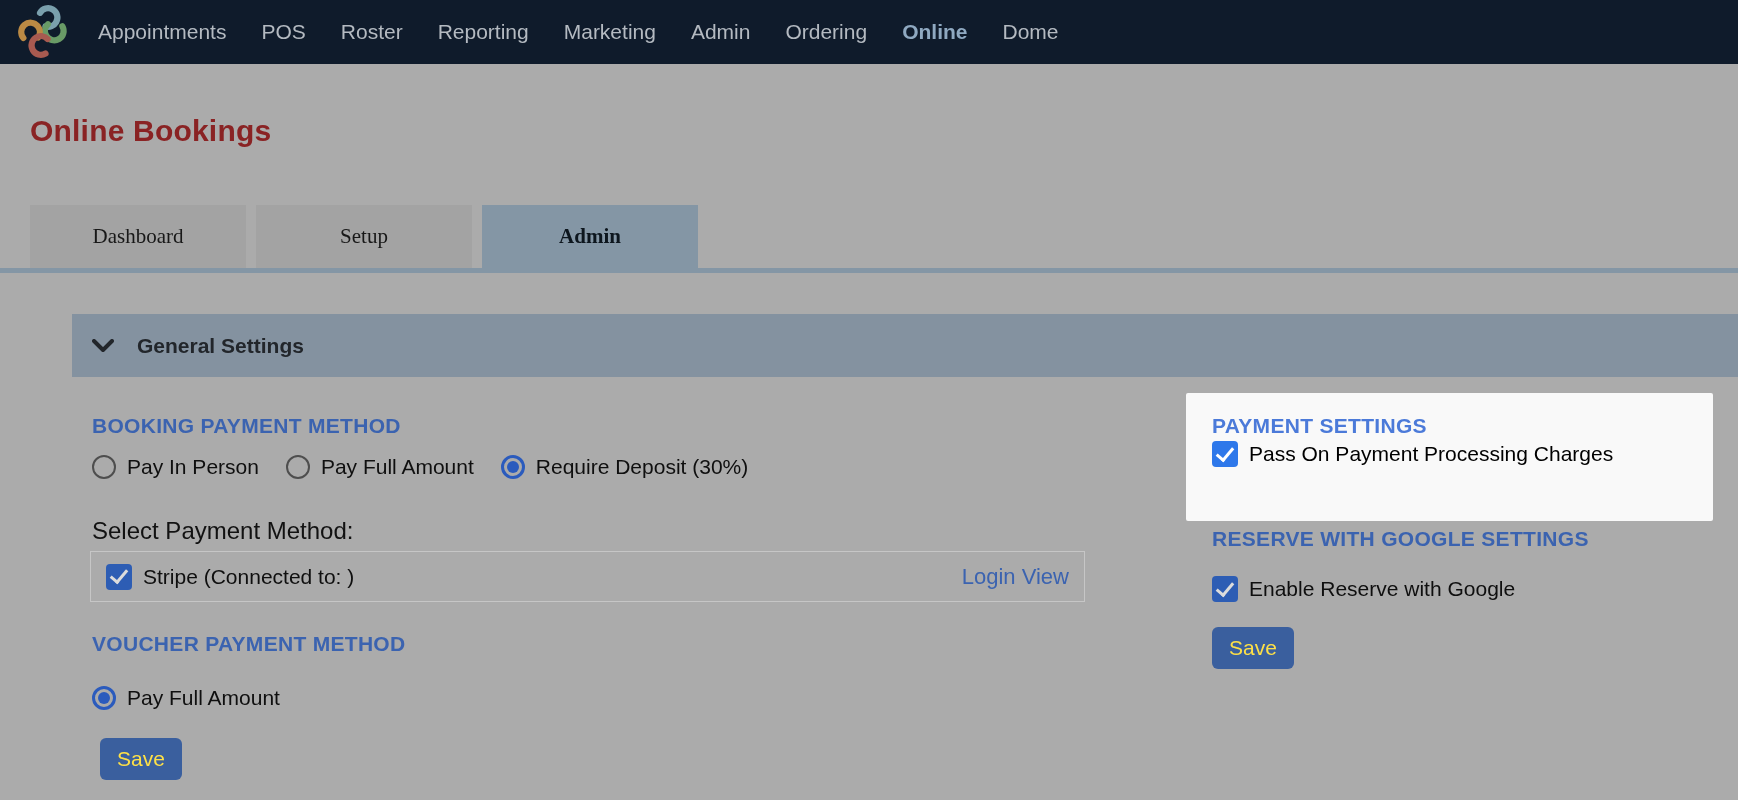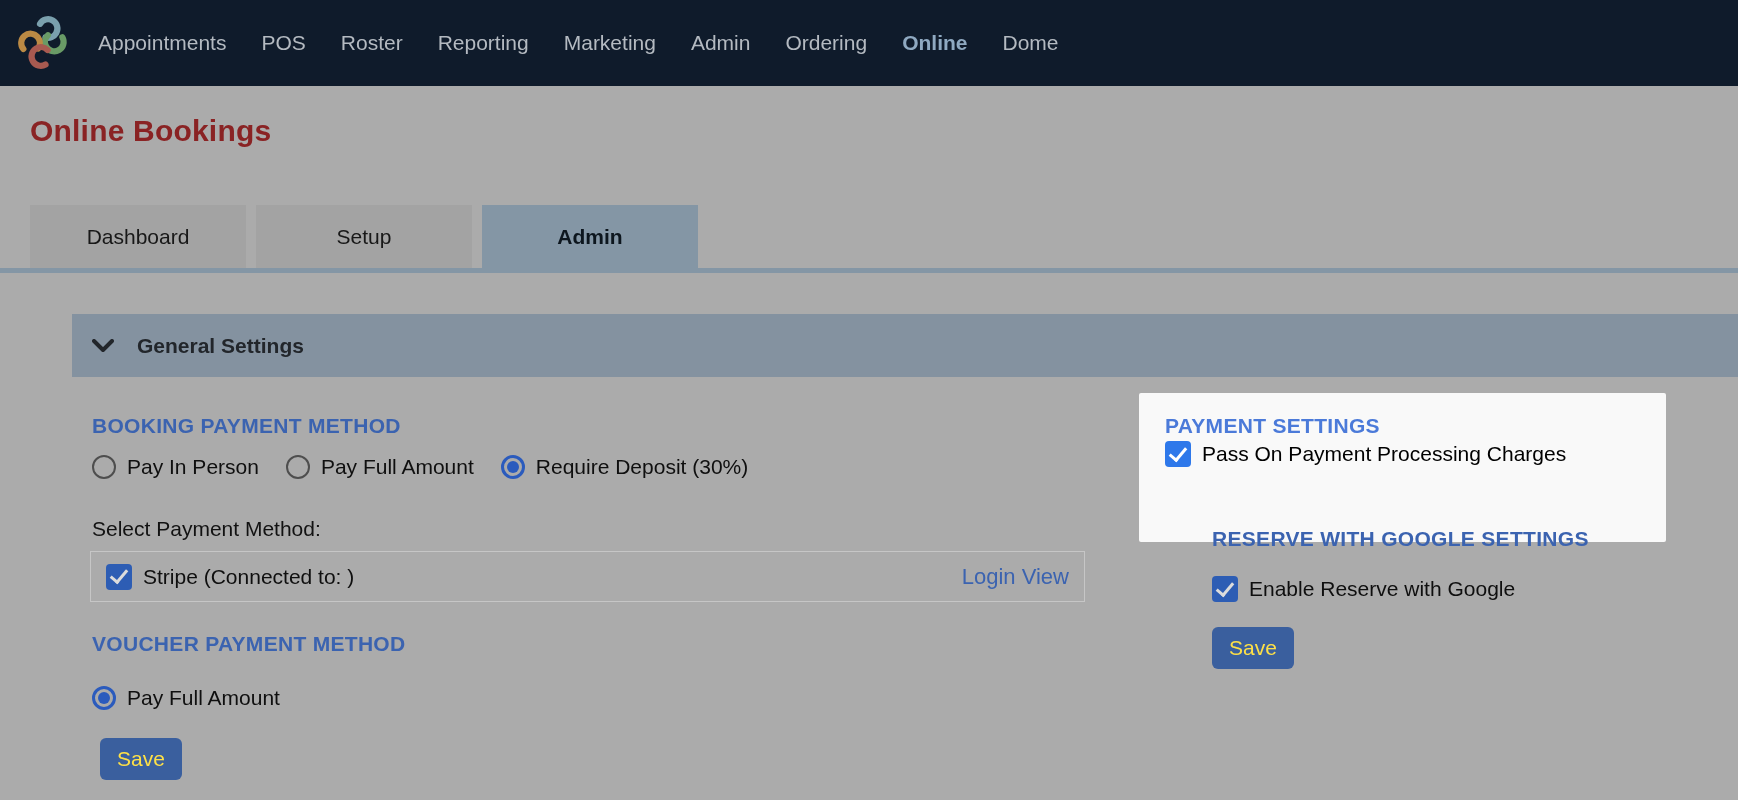--- a/index.html
+++ b/index.html
@@ -4,40 +4,40 @@
 <style>
   html,body{margin:0;padding:0;}
   body{
     width:1738px;height:800px;position:relative;overflow:hidden;
     background:#ababab;
     font-family:"Liberation Sans",sans-serif;
     -webkit-font-smoothing:antialiased;
   }
   
   .navbar{
-    position:absolute;top:0;left:0;width:1738px;height:86px;
+    position:absolute;top:0;left:0;width:1738px;height:64px;
     background:#0f1b2b;display:flex;align-items:center;
   }
   .logo{margin-left:16px;width:58px;height:62px;display:flex;align-items:center;justify-content:center;}
   .nav-items{display:flex;align-items:center;margin-left:24px;gap:35px;}
   .nav-item{
     color:#b4bac1;font-size:21px;text-decoration:none;cursor:pointer;white-space:nowrap;
   }
   .nav-item.active{color:#8fa9c1;font-weight:bold;}
   
   .page-title{
     position:absolute;left:30px;top:114px;margin:0;
     font-size:30px;font-weight:bold;color:#8a2324;letter-spacing:.2px;
   }
   
   .tabs{position:absolute;left:30px;top:205px;display:flex;gap:10px;}
   .tab{
     width:216px;height:63px;background:#a3a3a3;border:none;
     display:flex;align-items:center;justify-content:center;
-    font-size:21px;color:#181818;font-family:Liberation Sans, sans-serif;cursor:pointer;
+    font-size:21px;color:#181818;font-family:Liberation Serif, serif;cursor:pointer;
   }
   .tab.active{background:#8496a5;font-weight:bold;color:#0d161e;}
   .tab-underline{position:absolute;left:0;top:268px;width:1738px;height:5px;background:#8496a5;}
   
   .gs-bar{
     position:absolute;left:72px;right:0;top:314px;height:63px;
     background:#8492a0;display:flex;align-items:center;
     padding-left:20px;box-sizing:border-box;cursor:pointer;
   }
   .gs-label{font-size:21px;font-weight:bold;color:#22262b;margin-left:23px;}
@@ -68,33 +68,33 @@
   }
   .checkbox.bright .check-icon{border-color:#ffffff;}
   .save-btn{
     min-width:72px;height:42px;padding:0 17px;border:none;border-radius:6px;
     background:#3a5f9e;color:#fde047;font-size:21px;font-family:inherit;cursor:pointer;
   }
   
   .abs{position:absolute;}
   #bpm-heading{left:92px;top:414px;}
   #booking-options{left:92px;top:455px;display:flex;gap:27px;}
-  #select-label{left:92px;top:517px;font-size:21px;color:#121212;}
+  #select-label{left:92px;top:517px;font-size:24px;color:#121212;}
   #stripe-box{
     left:90px;top:551px;width:995px;height:51px;
     border:1px solid #c6c6c6;box-sizing:border-box;
     display:flex;align-items:center;justify-content:space-between;padding:0 15px;
   }
   #login-link{color:#3b63b0;font-size:22px;text-decoration:none;cursor:pointer;}
   #voucher-heading{left:92px;top:632px;}
   #voucher-option{left:92px;top:686px;}
   #save-left{left:100px;top:738px;}
   
   #spotlight{
-    left:1139px;top:393px;width:527px;height:149px;background:#f9f9f9;
+    left:1186px;top:393px;width:527px;height:128px;background:#f9f9f9;
     box-sizing:border-box;padding:21px 0 0 26px;border-radius:2px;
   }
   #spotlight .row{margin-top:3px;}
   #spotlight .row .txt{color:#000;}
   #reserve-heading{left:1212px;top:527px;}
   #reserve-option{left:1212px;top:576px;}
   #save-right{left:1212px;top:627px;}
 </style>
 </head>
 <body>

